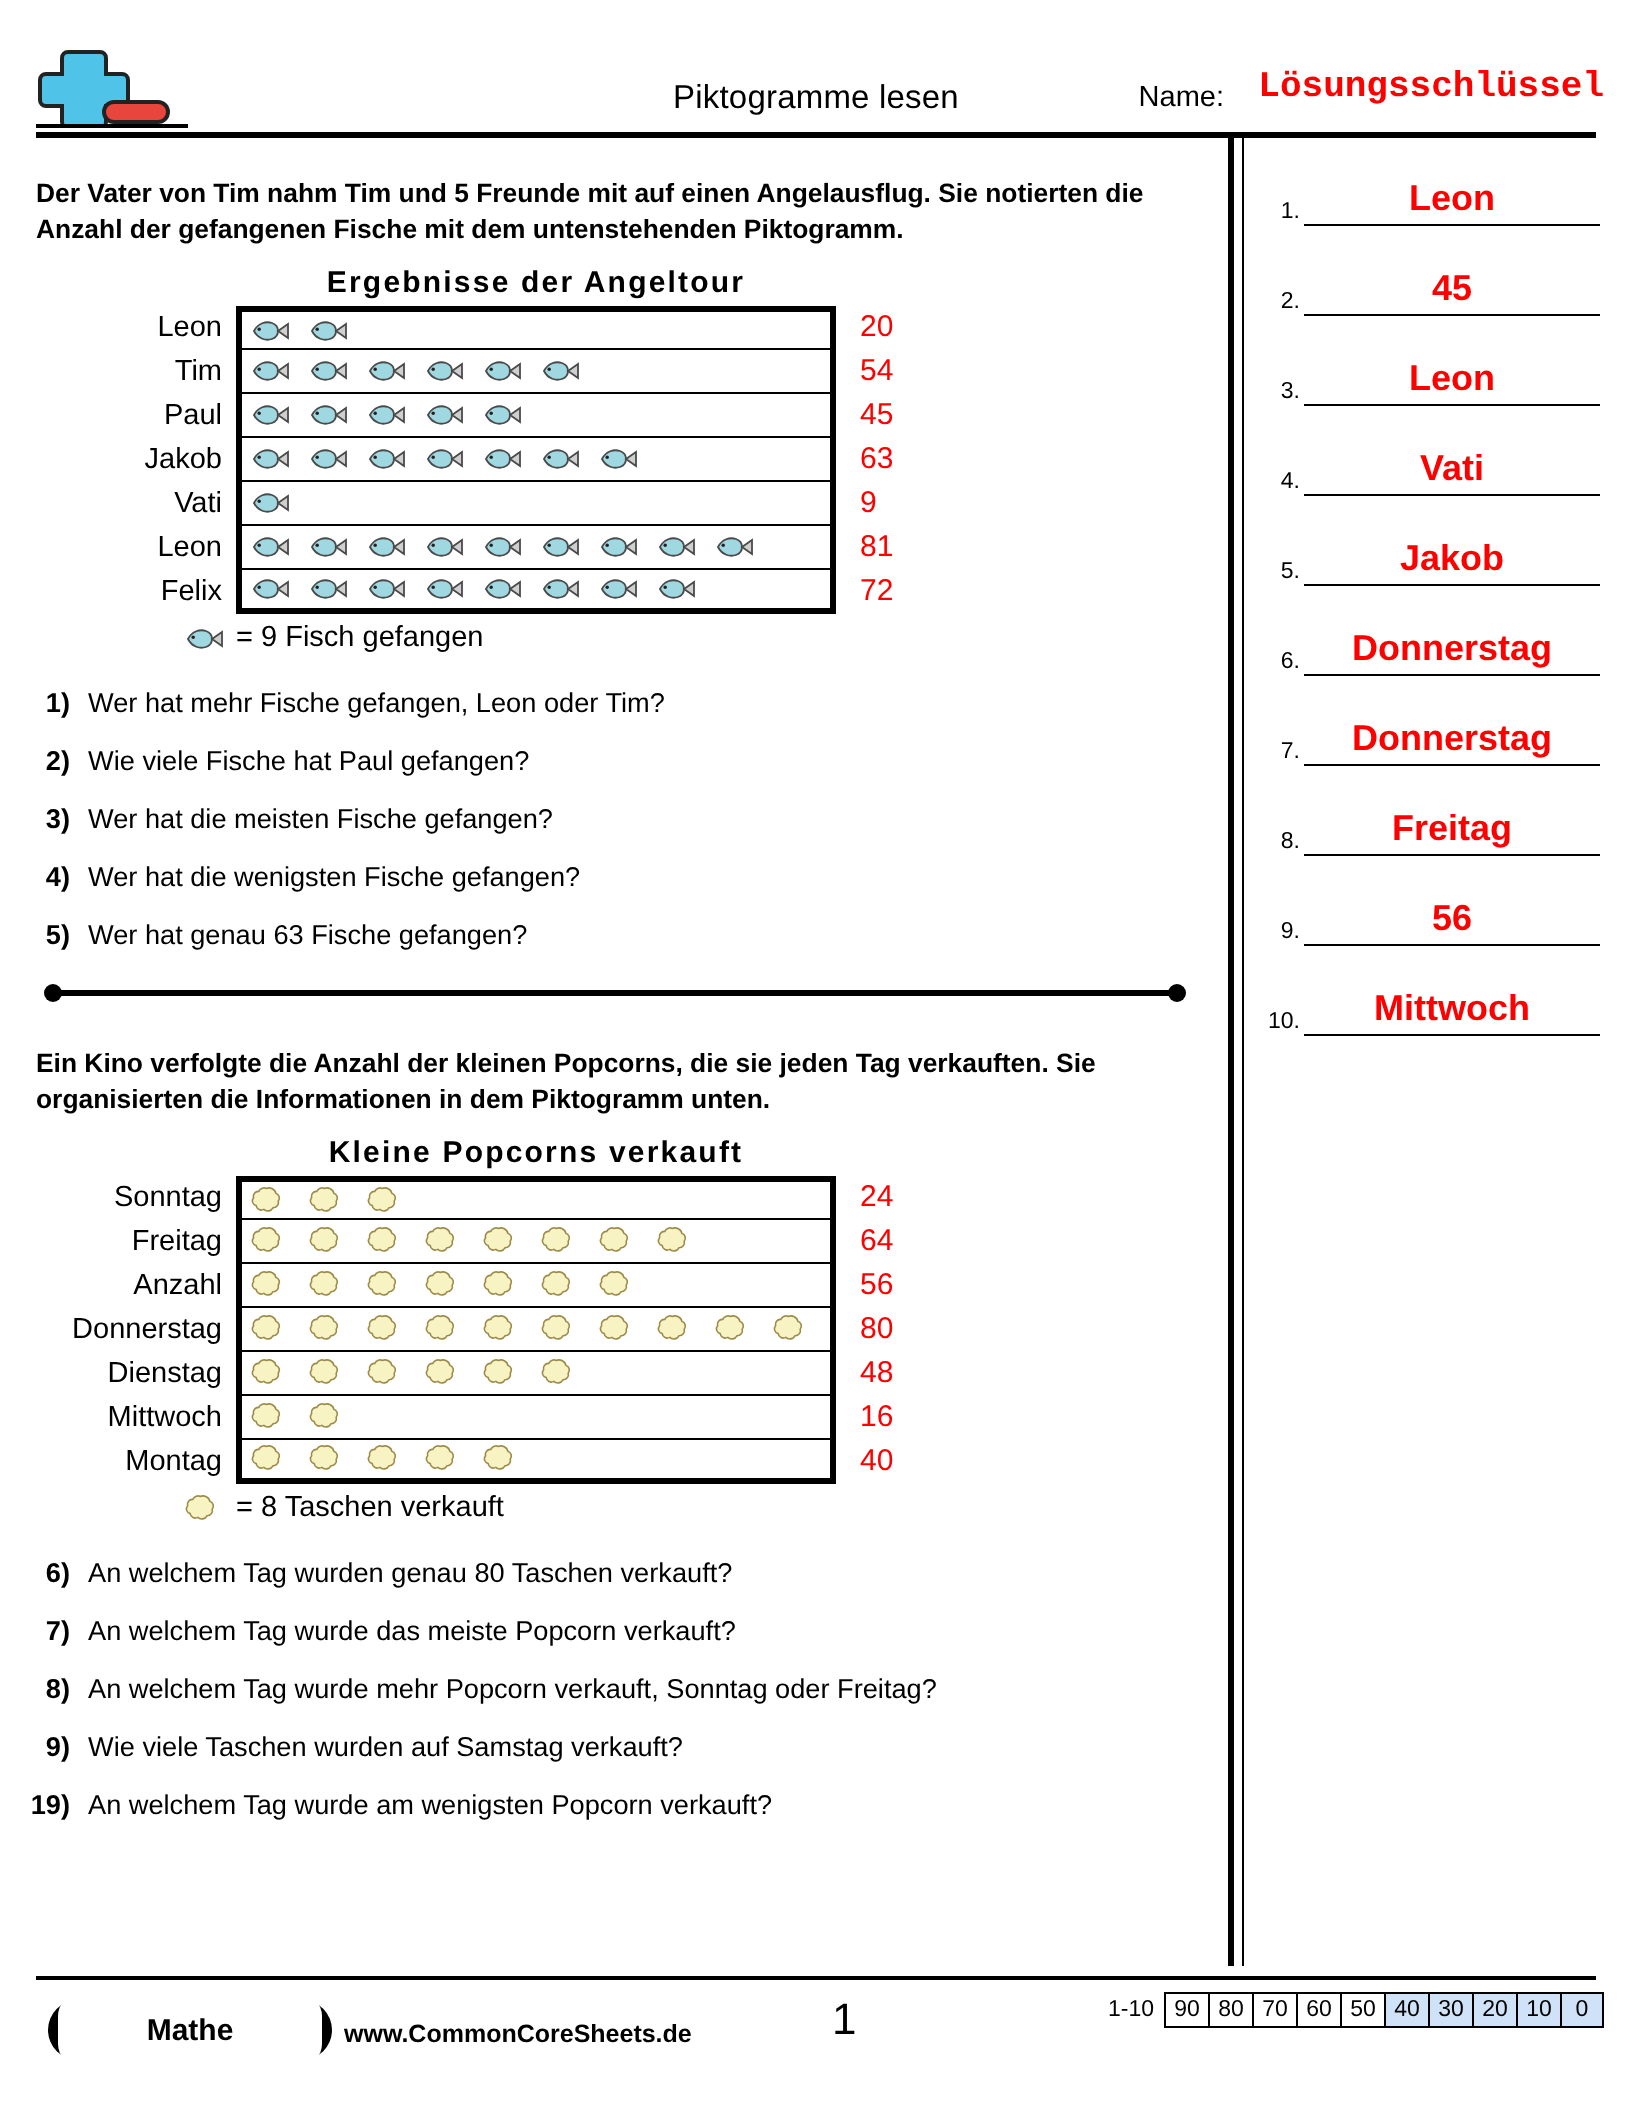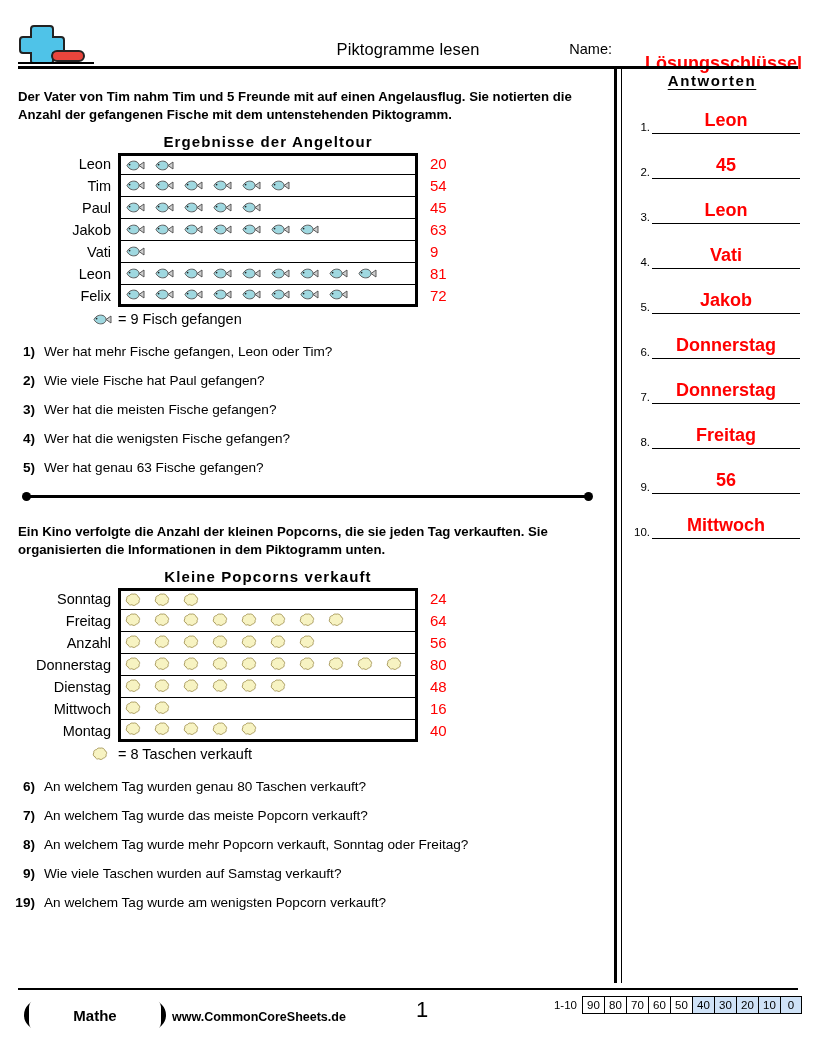--- a/index.html
+++ b/index.html
@@ -34,25 +34,26 @@
     font-size: 16.5px;
     letter-spacing: 0.1px;
   }
   .name-label {
     position: absolute;
     right: 204px; top: 41px;
     font-size: 14.5px;
   }
   .answer-key {
     position: absolute;
-    right: 14px; top: 53px;
+    right: 14px; top: 34px;
     font-size: 18px;
     font-weight: bold;
     color: #ff0000;
     white-space: nowrap;
+    font-family: Liberation Mono, monospace;
   }
   .header-rule {
     position: absolute;
     left: 18px; top: 66px;
     width: 780px; height: 3px;
     background: #000;
   }
 
   
   .vsep-thick {
@@ -304,21 +305,20 @@
   <div class="header-title">Piktogramme lesen</div>
   <div class="name-label">Name:</div>
   <div class="answer-key">Lösungsschlüssel</div>
   <div class="header-rule"></div>
 </div>
 
 <div class="vsep-thick"></div>
 <div class="vsep-thin"></div>
 
 <div class="answers">
-  <div class="answers-title">Antworten</div>
   <div id="answers-list">
       <div class="answer-row">
         <div class="answer-num">1.</div>
         <div class="answer-line"></div>
         <div class="answer-val">Leon</div>
       </div>
       <div class="answer-row">
         <div class="answer-num">2.</div>
         <div class="answer-line"></div>
         <div class="answer-val">45</div>

